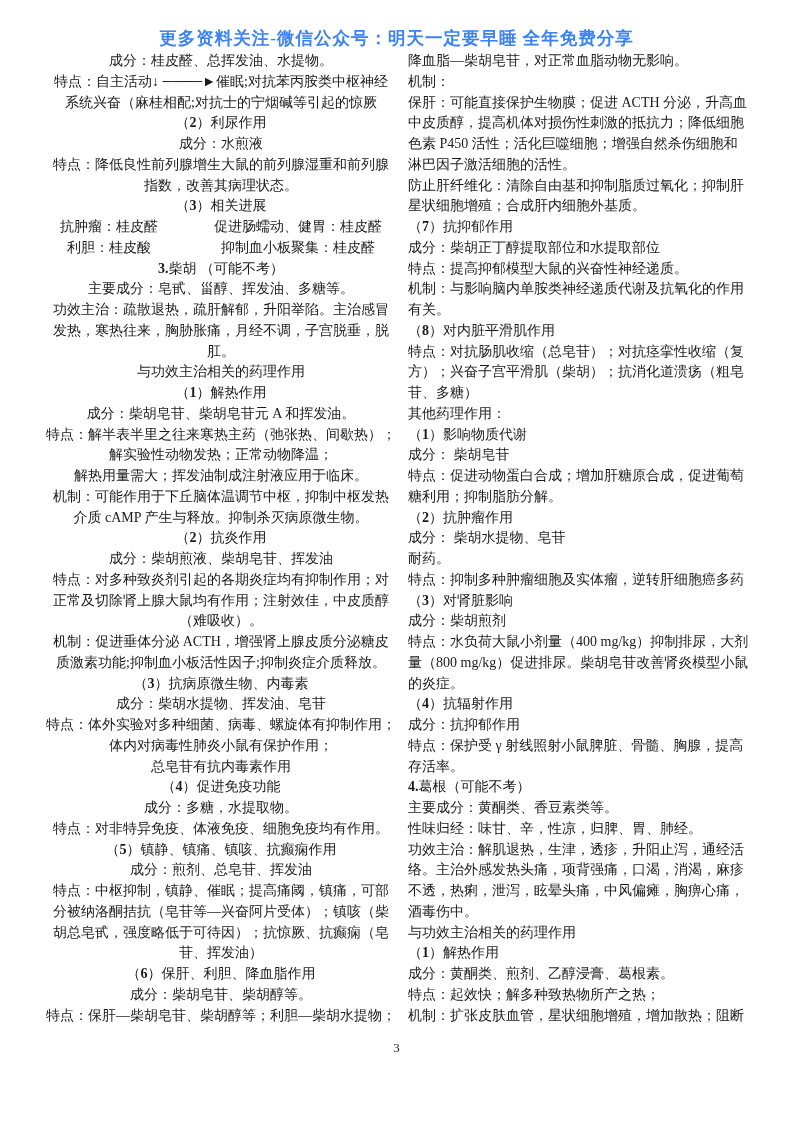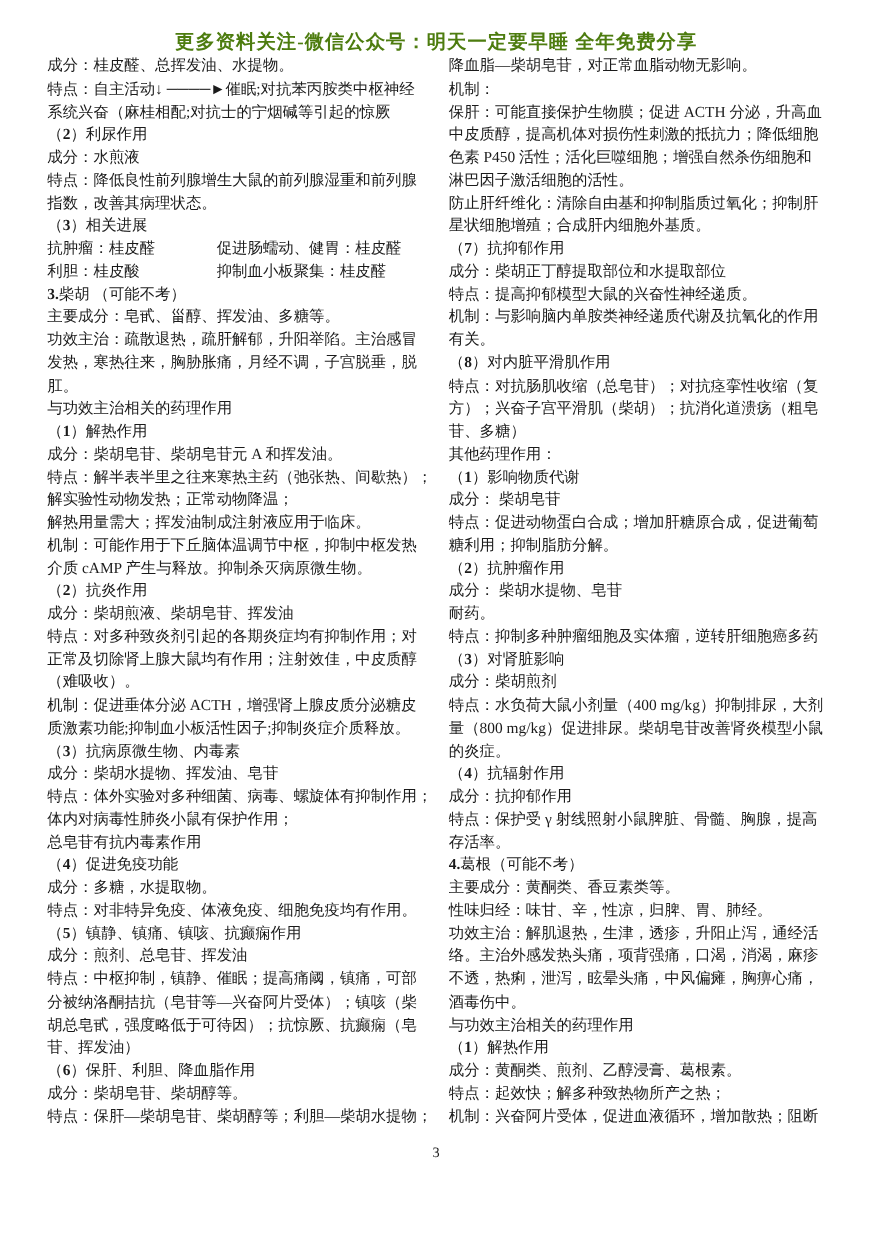--- a/index.html
+++ b/index.html
@@ -12,32 +12,32 @@
     position:absolute; top:26px; left:0; width:100%;
     text-align:center; font-weight:bold; font-size:17.5px;
     letter-spacing:1px;
   }
   .col {
     position:absolute; top:51px; width:356px; font-size:14px;
   }
   .col .line {
     height:20.75px; line-height:20.75px; white-space:pre;
   }
-  .col-left  { left:43px;  }
+  .col-left  { left:43px;text-align:center;  }
   .col-right { left:408px; }
   .page-number {
     position:absolute; top:1040px; left:0; width:100%;
     text-align:center; font-size:13px; color:#1a1a1a;
   }
 </style>
 </head>
 <body style="color: rgb(26, 26, 26);">
 
 <div>
-  <div class="page-header" style="color: #4d7c0f;">更多资料关注-微信公众号：明天一定要早睡 全年免费分享</div>
+  <div class="page-header" style="color: #3b82f6;">更多资料关注-微信公众号：明天一定要早睡 全年免费分享</div>
 
   <div class="col col-left">
       <div class="line">成分：桂皮醛、总挥发油、水提物。</div>
       <div class="line">特点：自主活动↓ ────►催眠;对抗苯丙胺类中枢神经</div>
       <div class="line">系统兴奋（麻桂相配;对抗士的宁烟碱等引起的惊厥</div>
       <div class="line">（<b>2</b>）利尿作用</div>
       <div class="line">成分：水煎液</div>
       <div class="line">特点：降低良性前列腺增生大鼠的前列腺湿重和前列腺</div>
       <div class="line">指数，改善其病理状态。</div>
       <div class="line">（<b>3</b>）相关进展</div>
@@ -122,17 +122,17 @@
       <div class="line">主要成分：黄酮类、香豆素类等。</div>
       <div class="line">性味归经：味甘、辛，性凉，归脾、胃、肺经。</div>
       <div class="line">功效主治：解肌退热，生津，透疹，升阳止泻，通经活</div>
       <div class="line">络。主治外感发热头痛，项背强痛，口渴，消渴，麻疹</div>
       <div class="line">不透，热痢，泄泻，眩晕头痛，中风偏瘫，胸痹心痛，</div>
       <div class="line">酒毒伤中。</div>
       <div class="line">与功效主治相关的药理作用</div>
       <div class="line">（<b>1</b>）解热作用</div>
       <div class="line">成分：黄酮类、煎剂、乙醇浸膏、葛根素。</div>
       <div class="line">特点：起效快；解多种致热物所产之热；</div>
-      <div class="line">机制：兴奋阿片受体，促进血液循环，增加散热；阻断</div>
+      <div class="line">机制：扩张皮肤血管，星状细胞增殖，增加散热；阻断</div>
     </div>
 
   <div class="page-number">3</div>
 </div>
 
 </body></html>

